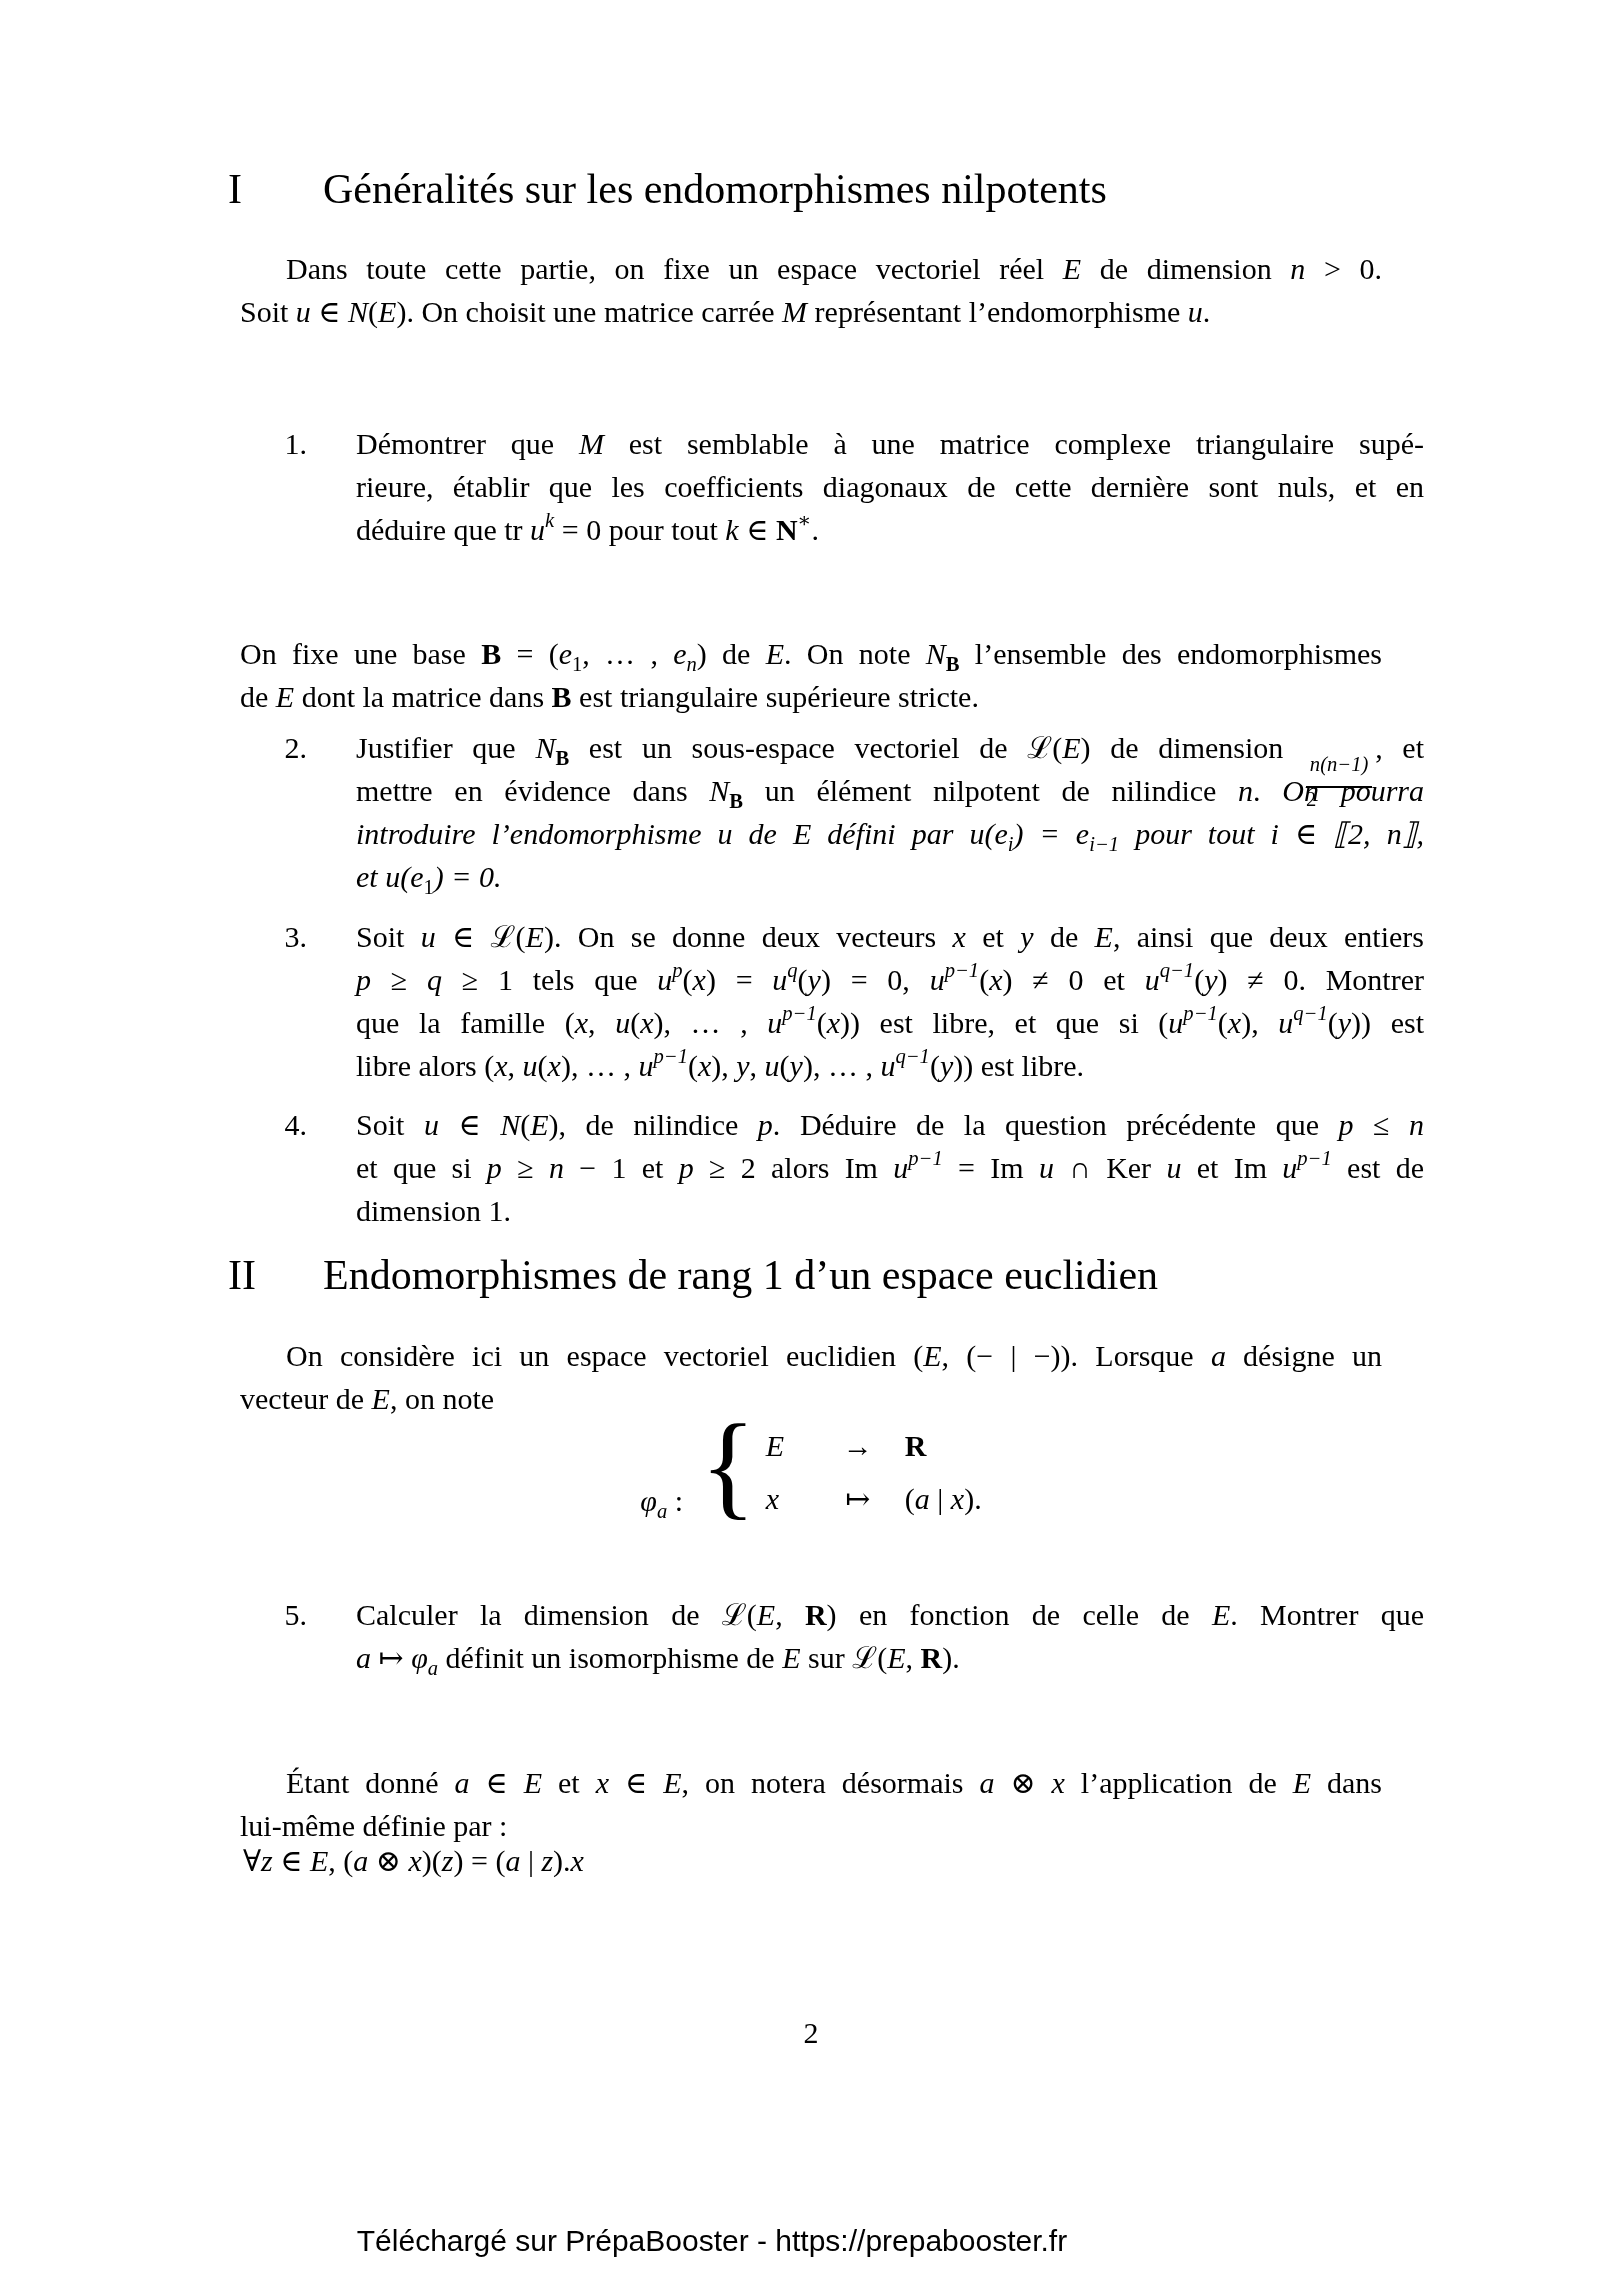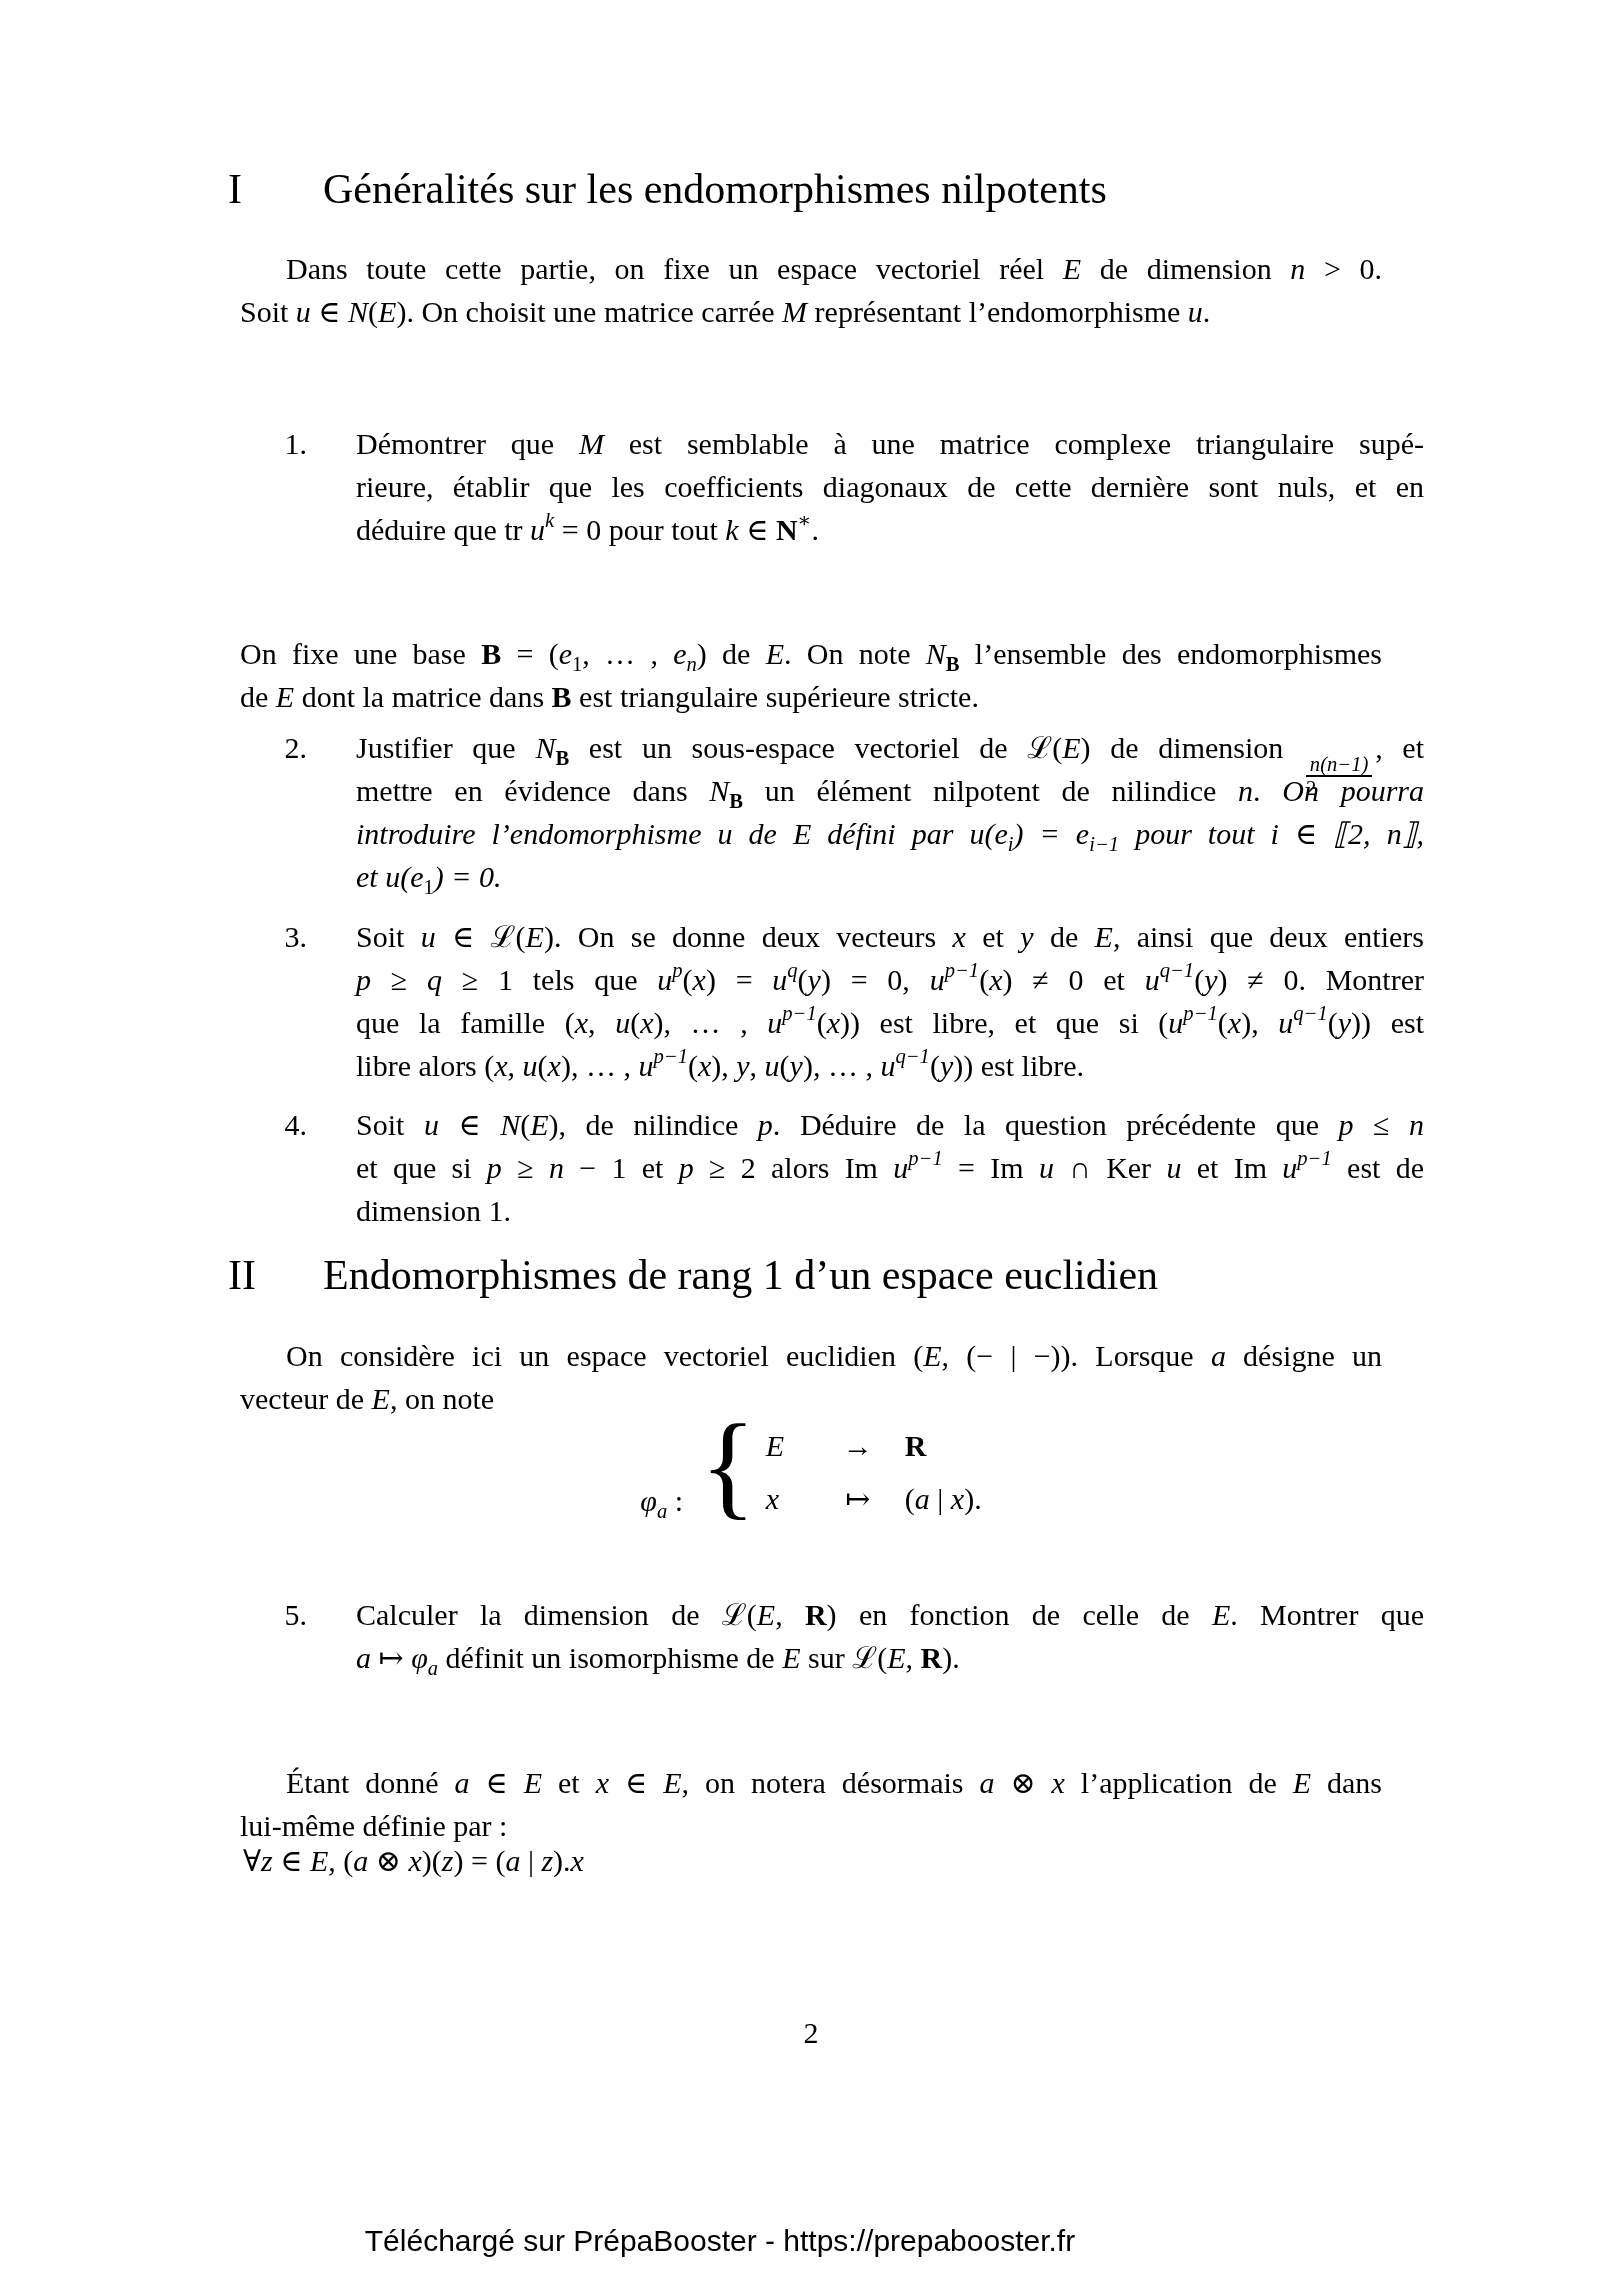--- a/index.html
+++ b/index.html
@@ -14,31 +14,31 @@
   .ind{text-indent:46px;}
   .item{position:absolute;left:240px;width:1142px;}
   .ilabel{position:absolute;left:0;width:67px;text-align:right;font-size:30px;line-height:43px;}
   .ilines{margin-left:116px;width:1068px;}
   .i{font-style:italic;}
   .b{font-weight:bold;}
   .cal{font-style:italic;}
   .sup{font-size:20.6px;vertical-align:12.7px;line-height:0;}
   .sub{font-size:20.6px;vertical-align:-6.9px;line-height:0;}
   .frac{display:inline-flex;flex-direction:column;vertical-align:-12.7px;line-height:normal;
-        font-size:20.6px;margin:0 2.9px;text-align:center;}
+        font-size:20.6px;margin:0 2.9px;text-align:center;gap:11px;}
   .fnum{font-style:italic;padding:0 3.9px;line-height:21.6px;}
   .fden{border-top:2px solid #000;line-height:22.5px;}
   .eq{position:absolute;left:240px;width:1142px;display:flex;align-items:flex-end;justify-content:center;gap:9.8px;font-size:30px;}
   .eqlhs{white-space:pre;}
   .brace{font-size:116px;line-height:98px;font-weight:normal;transform:translateY(-3.9px);}
   .sys{display:grid;grid-template-columns:45px 94px auto;row-gap:13.7px;align-items:baseline;line-height:39px;}
   .sys .arrow{text-align:center;}
   .eqline{position:absolute;left:243px;width:1142px;height:43px;line-height:43px;font-size:30px;text-align:left;}
   .pagenum{position:absolute;left:240px;width:1142px;top:2011px;text-align:center;font-size:30px;line-height:43px;}
-  .footer{position:absolute;left:8px;top:2221px;width:1424px;text-align:center;
+  .footer{position:absolute;left:0;top:2221px;width:1424px;text-align:center;
           font-family:"Liberation Sans","DejaVu Sans",sans-serif;font-size:30px;line-height:39px;}
 </style>
 </head>
 <body>
 
 <div class="page">
 
   <div class="heading" style="top:165px">
     <span class="hnum">I</span><span>Généralités sur les endomorphismes nilpotents</span>
   </div>

